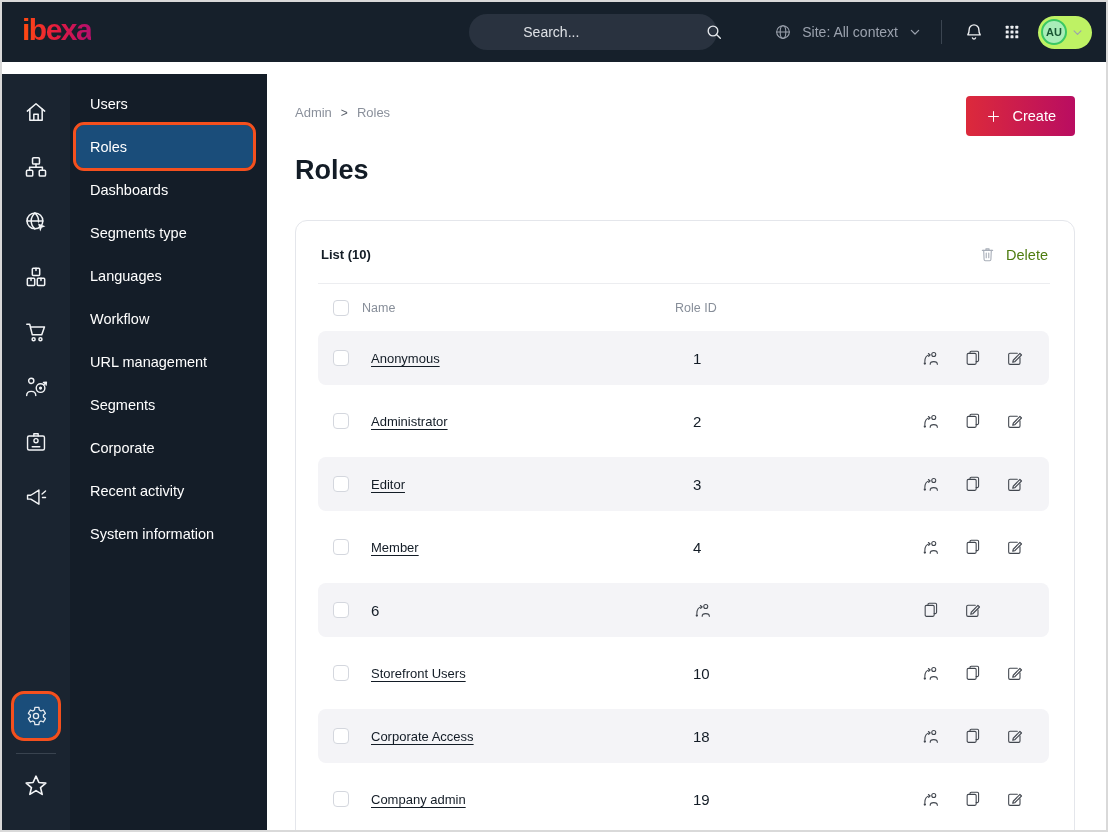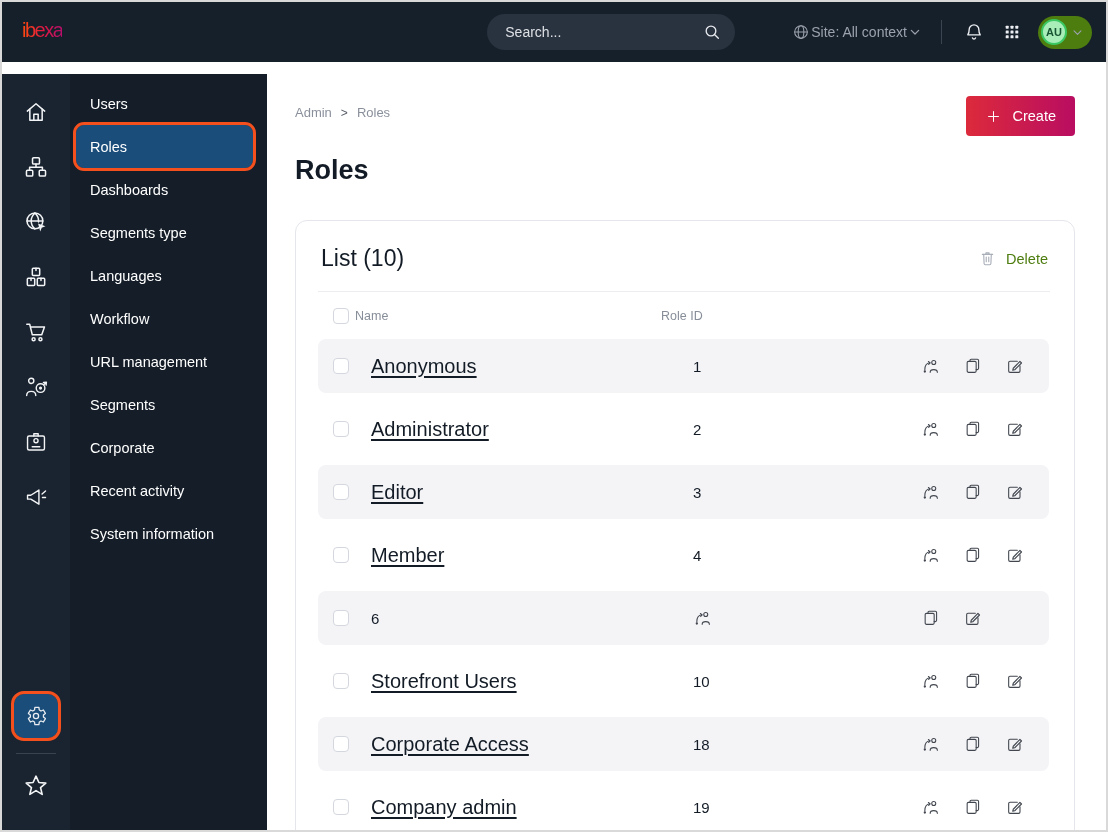--- a/index.html
+++ b/index.html
@@ -11,41 +11,41 @@
     border:2px solid #d9d9d9; background:#fff;
     display:flex; flex-direction:column;
   }
 
   
   .topbar {
     height:60px; flex:none; background:var(--topbar_bg);
     display:flex; align-items:center; padding:0 14px 0 20px;
   }
   .logo {
-    font-size:20px; font-weight:400; letter-spacing:-1.5px; line-height:1;
+    font-size:30px; font-weight:700; letter-spacing:-1.5px; line-height:1;
     background:linear-gradient(90deg,#FF4713 5%,#E31A3F 50%,#B81069 95%);
     -webkit-background-clip:text; background-clip:text; color:transparent;
     padding-bottom:4px;
   }
   .top-spacer { flex:1; }
   .searchbox {
     width:248px; height:36px; background:#29323F; border-radius:18px;
     display:flex; align-items:center; padding:0 13px 0 18px;
   }
   .searchbox input {
     flex:1; background:transparent; border:none; outline:none;
-    color:#E7EAEE; font-size:14px; font-family:inherit;
+    color:#E7EAEE; font-size:14px; font-family:inherit;margin-left:36px;
   }
   .searchbox input::placeholder { color:#E7EAEE; opacity:.95; }
   .search-gap { width:56px; }
-  .site-select { display:flex; align-items:center; color:#9BA2AE; font-size:14px; }
+  .site-select { display:flex; align-items:center; gap:9px; color:#9BA2AE; font-size:14px; }
   .divider-v { width:1px; height:24px; background:#3B4551; margin:0 18px; }
   .top-icon { display:flex; align-items:center; justify-content:center; width:28px; height:28px; margin-right:10px; }
   .avatar-pill {
-    background:#4d7c0f; border-radius:17px; height:33px;
+    background:#bef264; border-radius:17px; height:33px;
     display:flex; align-items:center; gap:3px; padding:0 7px 0 3px; margin-left:2px;
   }
   .avatar {
     width:26px; height:26px; border-radius:50%;
     background:#A9EDB8; border:2px solid #3BC863;
     color:#185633; font-weight:700; font-size:11px;
     display:flex; align-items:center; justify-content:center;
   }
 
   
@@ -80,41 +80,41 @@
   .create-btn {
     margin-left:auto; height:40px; padding:0 19px; border:none; border-radius:4px;
     background:linear-gradient(90deg,var(--create_from),var(--create_to));
     color:#fff; font-size:14.5px; font-family:inherit;
     display:flex; align-items:center; gap:10px; cursor:pointer;
   }
   .page-title { margin-top:19px; font-size:27px; font-weight:800; color:var(--text_dark); }
 
   .card { margin-top:34px; border:1px solid #E4E6EB; border-radius:12px; height:650px; }
   .card-header { display:flex; align-items:center; padding:24px 26px 19px 25px; }
-  .card-title { font-size:23px; font-weight:400; color:var(--text_dark); }
+  .card-title { font-size:13px; font-weight:700; color:var(--text_dark); }
   .delete-btn {
     margin-left:auto; display:flex; align-items:center; gap:9px;
     background:none; border:none; color:#4d7c0f; font-size:14.5px; font-family:inherit; cursor:default;
   }
   .card-divider { height:1px; background:#ECEDF0; margin:0 24px 0 22px; }
 
   .thead {
-    display:grid; grid-template-columns:16px 300px 1fr 20px 20px 20px; column-gap:6px;
+    display:grid; grid-template-columns:16px 300px 1fr 20px 20px 20px; column-gap:13px;
     align-items:center; padding:16px 48px 13px 37px; color:#878E99; font-size:12.5px;
   }
   .rows { padding:2px 25px 0 22px; }
   .row {
     display:grid; grid-template-columns:16px 300px 1fr 20px 20px 20px; column-gap:22px;
     align-items:center; height:54px; padding:0 24px 0 15px; margin-bottom:9px; border-radius:8px;
   }
   .row:nth-child(odd) { background:var(--stripe); }
   .checkbox {
     width:16px; height:16px; border:1px solid #D4D7DE; border-radius:4px; background:#fff; cursor:pointer;
   }
-  .role-link { color:var(--text_dark); font-size:20px; font-weight:500; text-decoration:underline; text-underline-offset:3px; cursor:pointer; }
+  .role-link { color:var(--text_dark); font-size:13px; font-weight:500; text-decoration:underline; text-underline-offset:3px; cursor:pointer; }
   .role-id { color:var(--text_dark); font-size:15px; }
   .row-icon { width:20px; height:20px; color:#42474F; cursor:pointer; }
 
   svg { display:block; }
   .stroke-i { fill:none; stroke:currentColor; stroke-width:1.4; stroke-linecap:round; stroke-linejoin:round; }
 </style>
 </head>
 <body>
 
 <div class="screen">

